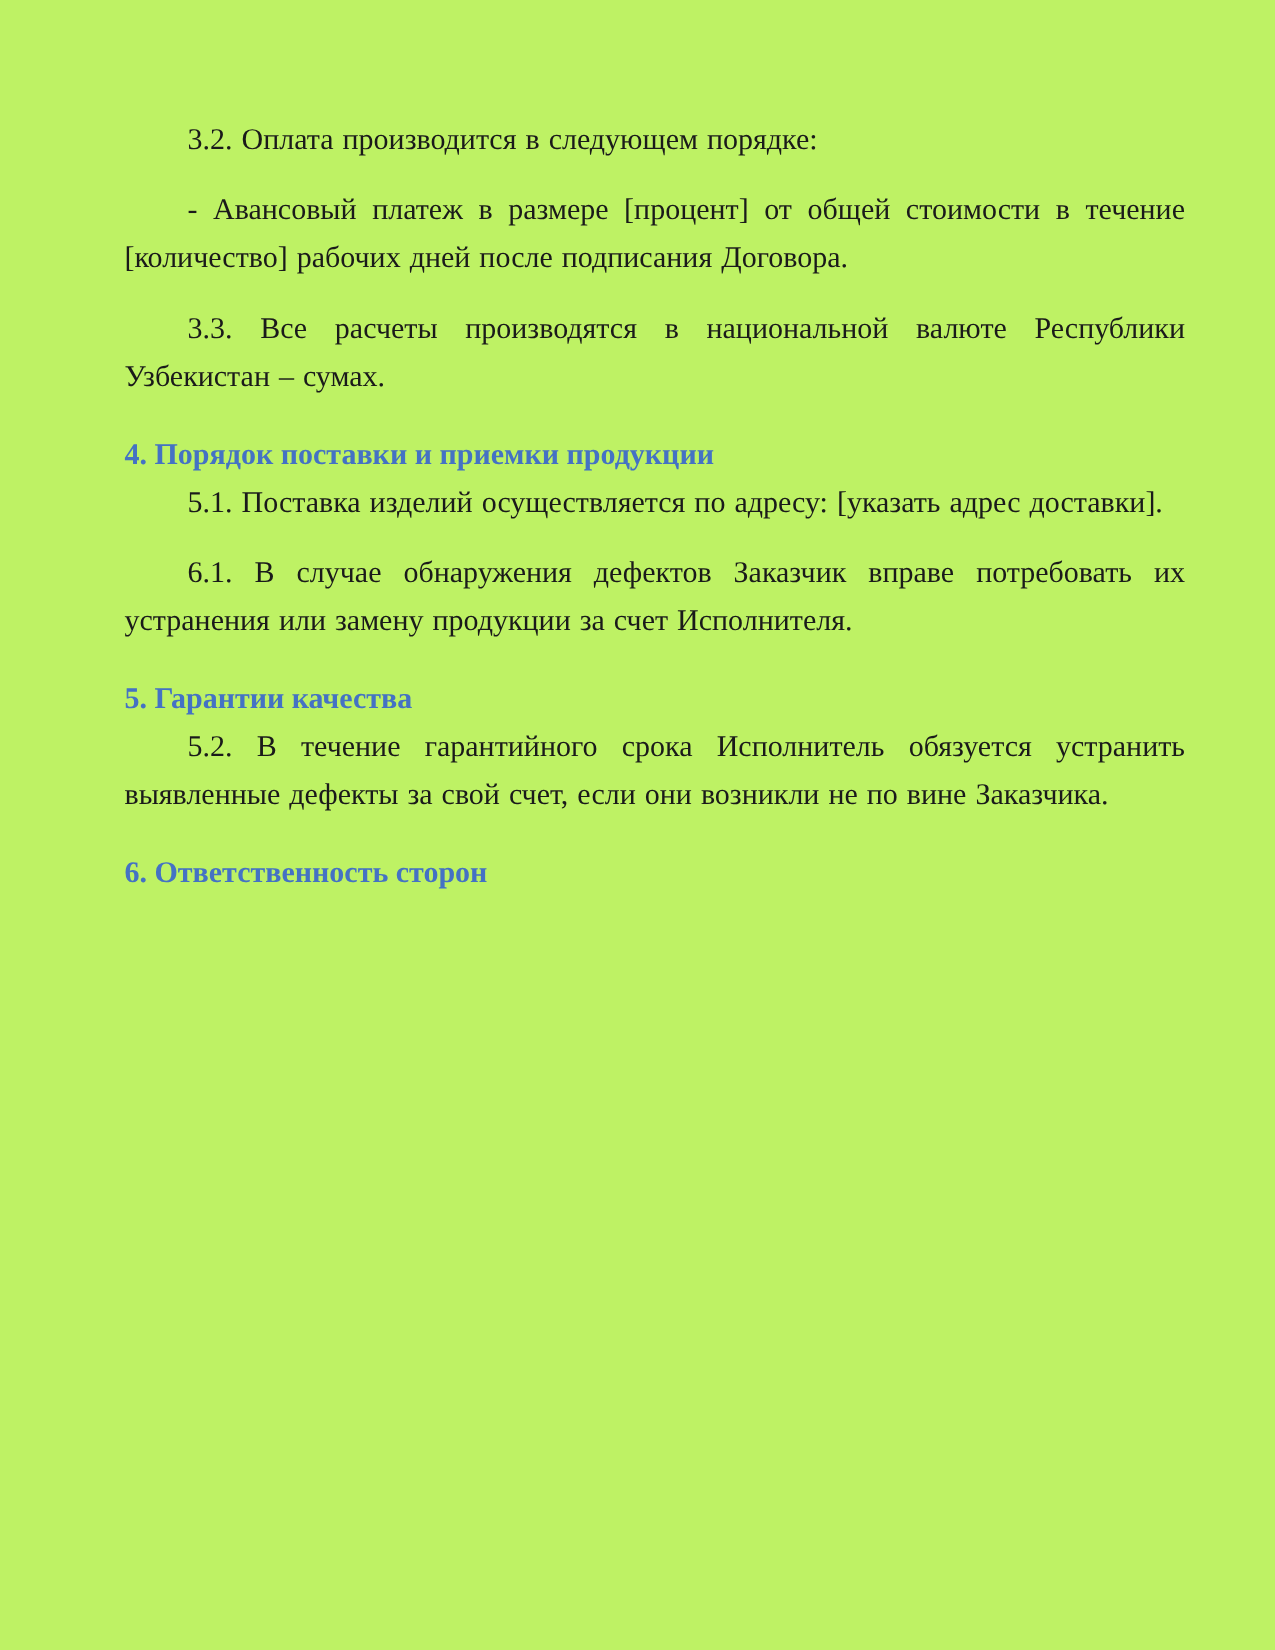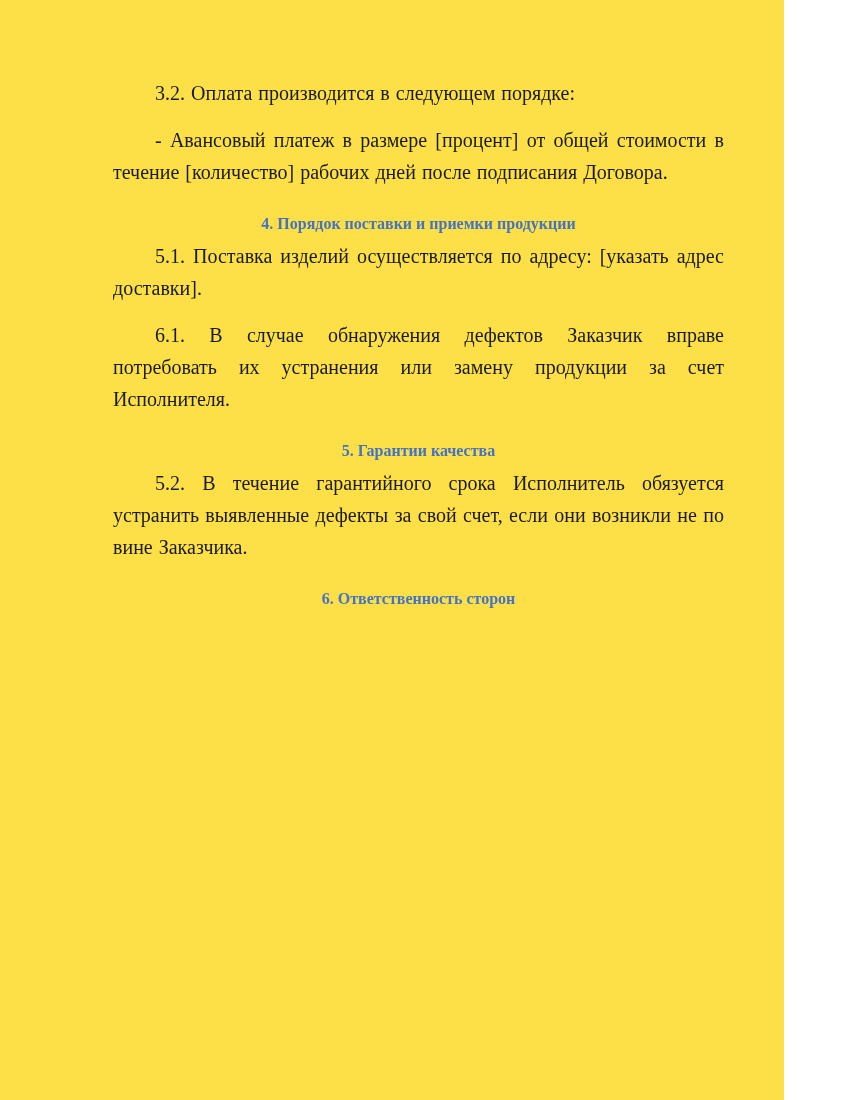--- a/index.html
+++ b/index.html
@@ -8,49 +8,49 @@
     background: #ffffff;
   }
   body {
     width: 850px;
     height: 1100px;
     font-family: "Liberation Serif", "DejaVu Serif", serif;
     color: #1a1a1a;
   }
   .page {
     box-sizing: border-box;
-    width: 784px;
+    width: 850px;
     height: 1100px;
-    padding: 77px 60px 0 113px;
+    padding: 77px 60px 0 83px;
     overflow: hidden;
-    background: #fde047;
+    background: #bef264;
   }
   .para {
     margin: 0 0 15px 0;
     font-size: 20px;
     line-height: 32px;
     text-align: justify;
     text-align-last: left;
     text-indent: 42px;
     word-spacing: 1px;
   }
   .heading {
     margin: 20px 0 0 0;
-    font-size: 16px;
+    font-size: 20px;
     line-height: 32px;
     font-weight: bold;
-    text-align: center;
     color: #4472C4;
   }
 </style>
 </head>
 <body>
 
 <div class="page">
   <p class="para">3.2. Оплата производится в следующем порядке:</p>
   <p class="para">- Авансовый платеж в размере [процент] от общей стоимости в течение [количество] рабочих дней после подписания Договора.</p>
+  <p class="para">3.3. Все расчеты производятся в национальной валюте Республики Узбекистан – сумах.</p>
   <h2 class="heading">4. Порядок поставки и приемки продукции</h2>
   <p class="para">5.1. Поставка изделий осуществляется по адресу: [указать адрес доставки].</p>
   <p class="para">6.1. В случае обнаружения дефектов Заказчик вправе потребовать их устранения или замену продукции за счет Исполнителя.</p>
   <h2 class="heading">5. Гарантии качества</h2>
   <p class="para">5.2. В течение гарантийного срока Исполнитель обязуется устранить выявленные дефекты за свой счет, если они возникли не по вине Заказчика.</p>
   <h2 class="heading">6. Ответственность сторон</h2>
 </div>
 
 </body></html>

